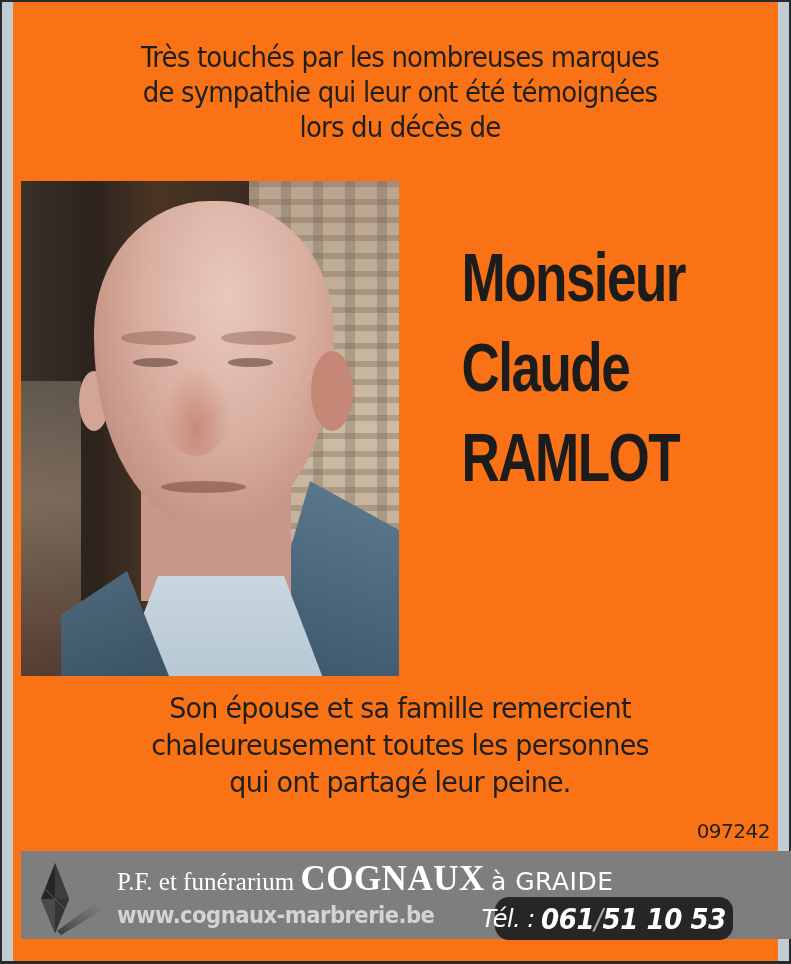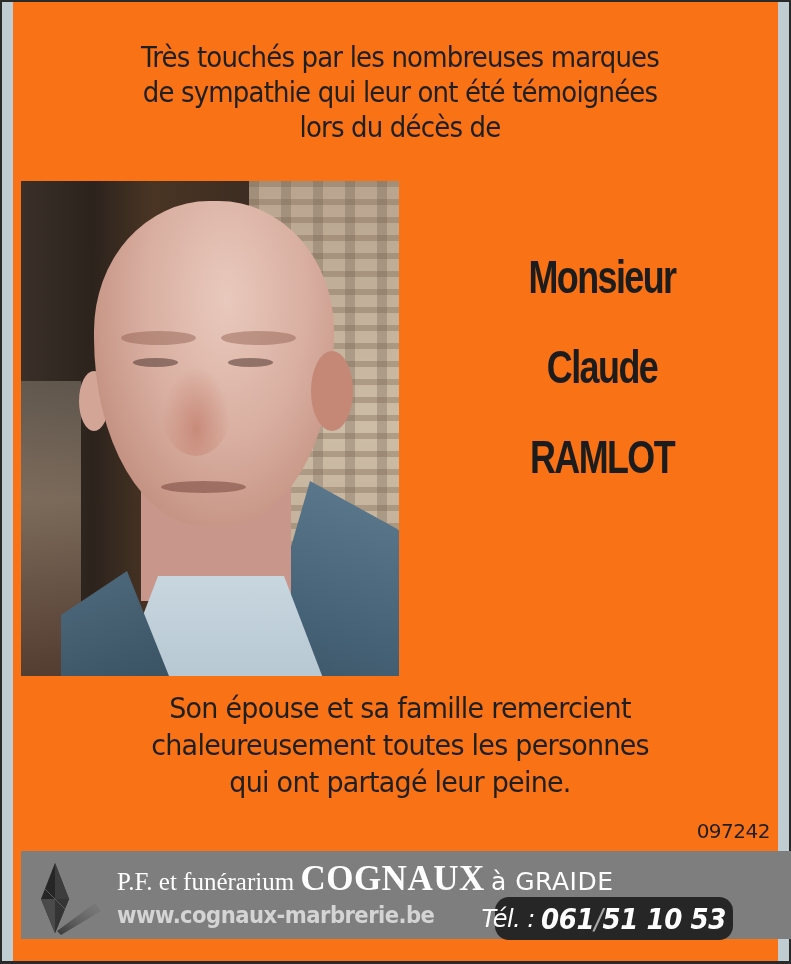--- a/index.html
+++ b/index.html
@@ -89,22 +89,22 @@
     clip-path: polygon(60% 0, 100% 100%, 0 100%, 0 40%);
   }
   .photo .jacket-r {
     position: absolute; left: 250px; top: 300px; width: 130px; height: 200px;
     background: linear-gradient(200deg, #5e7b8f 0%, #48657a 60%, #3d5668 100%);
     clip-path: polygon(30% 0, 100% 25%, 100% 100%, 0 100%, 10% 45%);
   }
 
   .name {
     position: absolute; left: 420px; width: 360px; top: 230px;
-    text-align: center; font-family: "Liberation Sans", sans-serif; font-weight: bold;
-    font-size: 46px; line-height: 90px; color: #1c1c1c; letter-spacing: -2px;
+    text-align: left; font-family: "Liberation Sans", sans-serif; font-weight: bold;
+    font-size: 68px; line-height: 90px; color: #1c1c1c; letter-spacing: -2px;
   }
   .name div { transform: scaleX(0.78); transform-origin: center; white-space: nowrap; }
 
   .spouse {
     position: absolute; left: 420px; width: 360px; top: 542px;
     text-align: center; font-family: "Liberation Sans", sans-serif; font-weight: bold;
     font-size: 35px; line-height: 42px; color: #1c1c1c; letter-spacing: -1px;
   }
   .spouse div { transform: scaleX(0.8); transform-origin: center; white-space: nowrap; }
 

